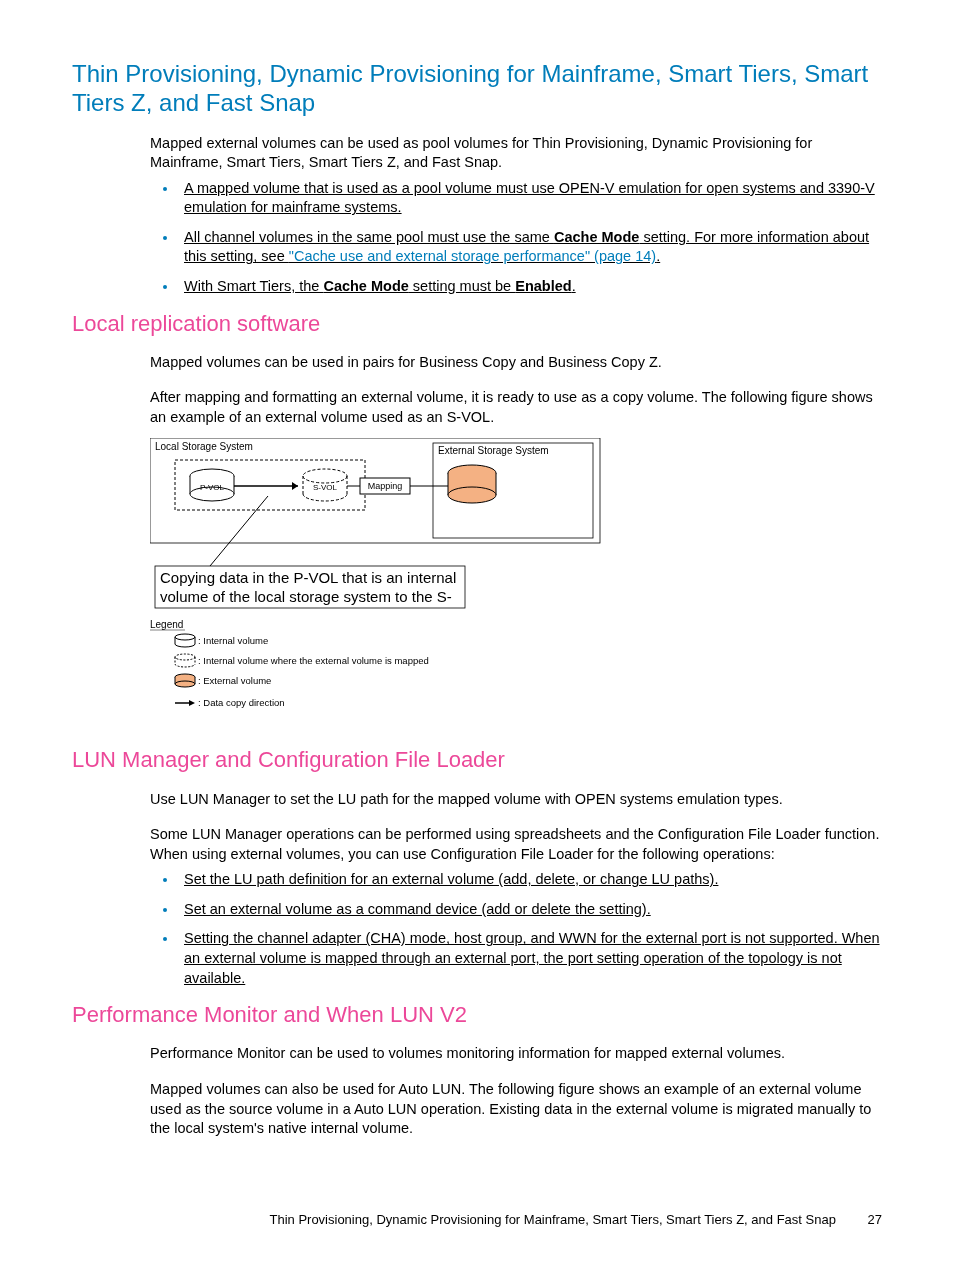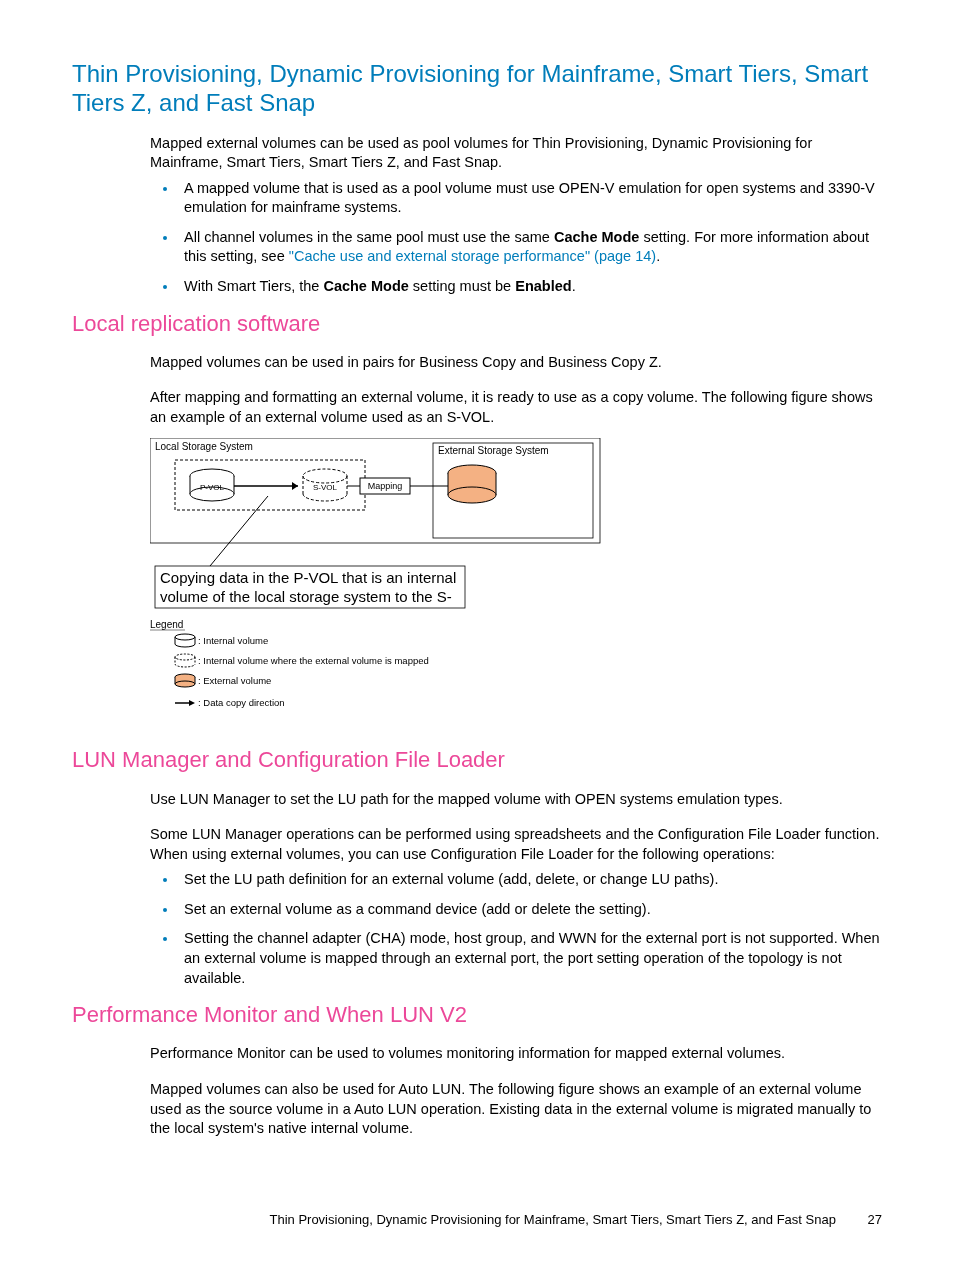--- a/index.html
+++ b/index.html
@@ -28,20 +28,21 @@
     font-size: 22px;
     margin: 14px 0 6px 0;
     line-height: 1.2;
   }
   .body-text {
     margin: 16px 0 6px 78px;
   }
   ul.bullets {
     margin: 6px 0 6px 78px;
     padding: 0 0 0 28px;
+    text-decoration: underline;
   }
   ul.bullets li {
     margin-bottom: 10px;
     padding-left: 6px;
   }
   ul.bullets li::marker {
     color: #007dba;
     font-size: 14px;
   }
   .link { color: #007dba; }

